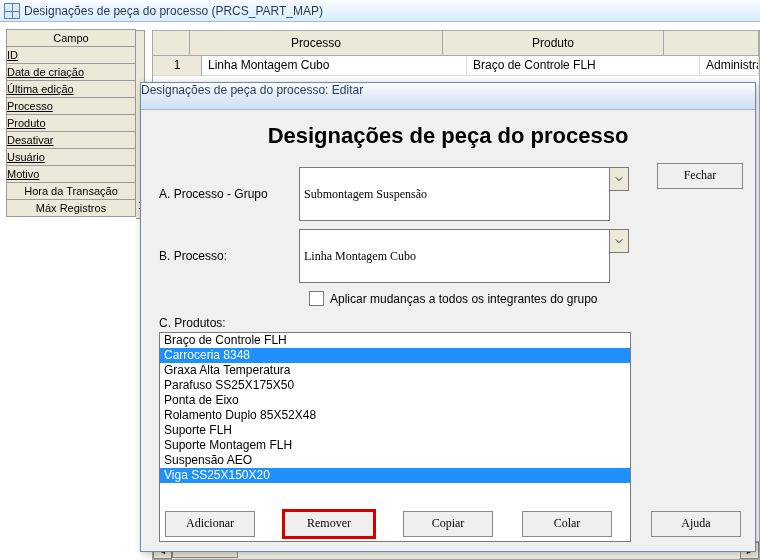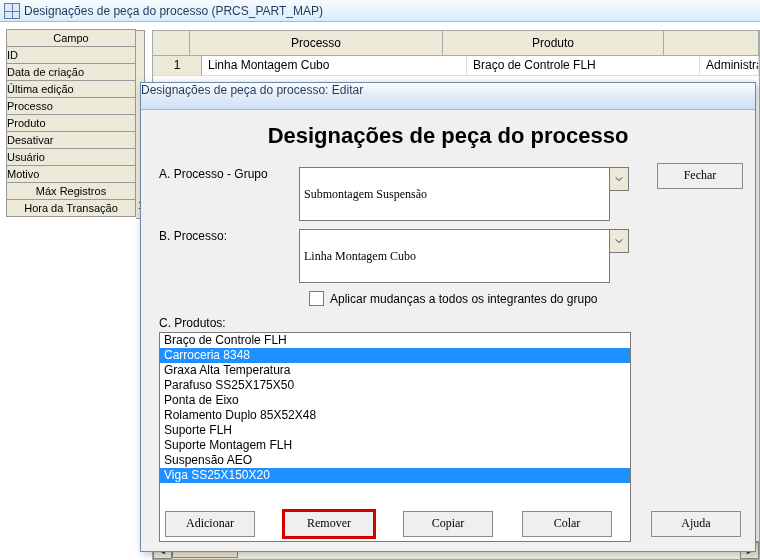--- a/index.html
+++ b/index.html
@@ -9,21 +9,21 @@
     display:flex;align-items:center;padding-left:4px;box-sizing:border-box}
   .grid-ico{width:14px;height:14px;border:1px solid #5b7fa8;background:#dbe9fb;margin-right:4px;position:relative}
   .grid-ico:before,.grid-ico:after{content:"";position:absolute;background:#5b7fa8}
   .grid-ico:before{left:0;right:0;top:50%;height:1px}
   .grid-ico:after{top:0;bottom:0;left:50%;width:1px}
   .bg-title{color:#1e3a5c}
   .field-panel{position:absolute;left:6px;top:30px;width:130px}
   .field-head,.field-row{border:1px solid #999;background:#ece9d8;height:16px;line-height:16px;
     text-align:center;font-size:11px;margin-top:-1px}
   .field-head{background:#ece9d8}
-  .field-row.sel{}
+  .field-row.sel{text-decoration:underline}
   .overflow-col{position:absolute;left:136px;top:30px;width:8px;height:187px;border:1px solid #999;border-left:none;background:#ece9d8}
   .max-val{position:absolute;left:138px;top:199px;font-size:11px}
   .bg-table{position:absolute;left:152px;top:30px;right:0;bottom:0;border:1px solid #a9a9a9;background:#fff}
   .bg-th{display:flex;height:24px;border-bottom:1px solid #a9a9a9}
   .bg-th>div{border-right:1px solid #a9a9a9;background:#ece9d8;text-align:center;line-height:24px;font-size:12px}
   .bg-r{display:flex;height:20px}
   .bg-r>div{border-right:1px solid #ddd;border-bottom:1px solid #ddd;padding:2px 6px;font-size:12px;white-space:nowrap;overflow:hidden}
   .rownum{width:36px;text-align:center;background:#ece9d8;border-right:1px solid #a9a9a9!important}
   .col-proc{width:252px}.col-prod{width:220px}.col-user{flex:1}
   .hscroll{position:absolute;left:0;bottom:0;right:0;height:17px;background:#ece9d8;border-top:1px solid #a9a9a9;display:flex;align-items:center}
@@ -31,21 +31,21 @@
   .track{flex:1;height:15px;background:#f4f2eb;position:relative}
   .thumb{position:absolute;left:0;top:0;bottom:0;width:64px;border:1px solid #888;background:#ece9d8}
   
   .dlg{position:absolute;left:140px;top:82px;width:614px;height:468px;
     border:1px solid #6b8aae;background:#f0f0f0;box-shadow:2px 2px 8px rgba(0,0,0,.25)}
   .dlg-title{height:26px;background:linear-gradient(#fdfdfe,#e4ecf7 45%,#cfe0f4);
     border-bottom:1px solid #9fb8d6;display:flex;align-items:flex-start;padding:0 0;color:#1e3a5c;font-size:12px}
   .dlg-body{position:absolute;left:0;right:0;top:26px;bottom:0}
   .dlg-h1{text-align:center;font-size:22px;font-weight:700;margin:14px 0 18px}
   .form{padding:0 18px}
-  .row{display:flex;margin-bottom:8px}
+  .row{display:flex;align-items:center;margin-bottom:8px}
   .lbl{width:140px;font-size:12px}
   .sel{flex:1;display:flex}
   .sel input{flex:1;height:20px;border:1px solid #7a7a7a;background:#fff;font:12px "Segoe UI";padding:16px 4px}
   .dd{width:18px;height:22px;border:1px solid #7a7a7a;border-left:none;background:#ece9d8;display:flex;align-items:center;justify-content:center}
   .dd svg{width:8px;height:8px}
   .chk{display:flex;align-items:center;margin:2px 0 10px 150px;font-size:12px}
   .chk .box{width:13px;height:13px;border:1px solid #7a7a7a;background:#fff;margin-right:6px}
   .list-lbl{font-size:12px;margin:4px 18px 2px}
   .list{margin:0 18px;border:1px solid #7a7a7a;background:#fff;height:208px;overflow:hidden}
   .li{height:15px;line-height:15px;padding:0 4px;font-size:12px;white-space:nowrap}
@@ -69,22 +69,22 @@
 <div class="field-panel">
   <div class="field-head">Campo</div>
   <div class="field-row sel">ID</div>
   <div class="field-row sel">Data de criação</div>
   <div class="field-row sel">Última edição</div>
   <div class="field-row sel">Processo</div>
   <div class="field-row sel">Produto</div>
   <div class="field-row sel">Desativar</div>
   <div class="field-row sel">Usuário</div>
   <div class="field-row sel">Motivo</div>
+  <div class="field-row">Hora da Transação</div>
   <div class="field-row">Máx Registros</div>
-  <div class="field-row">Hora da Transação</div>
 </div>
 <div class="overflow-col"></div>
 <span class="max-val">1000</span>
 
 <div class="bg-table">
   <div class="bg-th">
     <div class="rownum"></div>
     <div class="col-proc">Processo</div>
     <div class="col-prod">Produto</div>
     <div class="col-user"></div>

